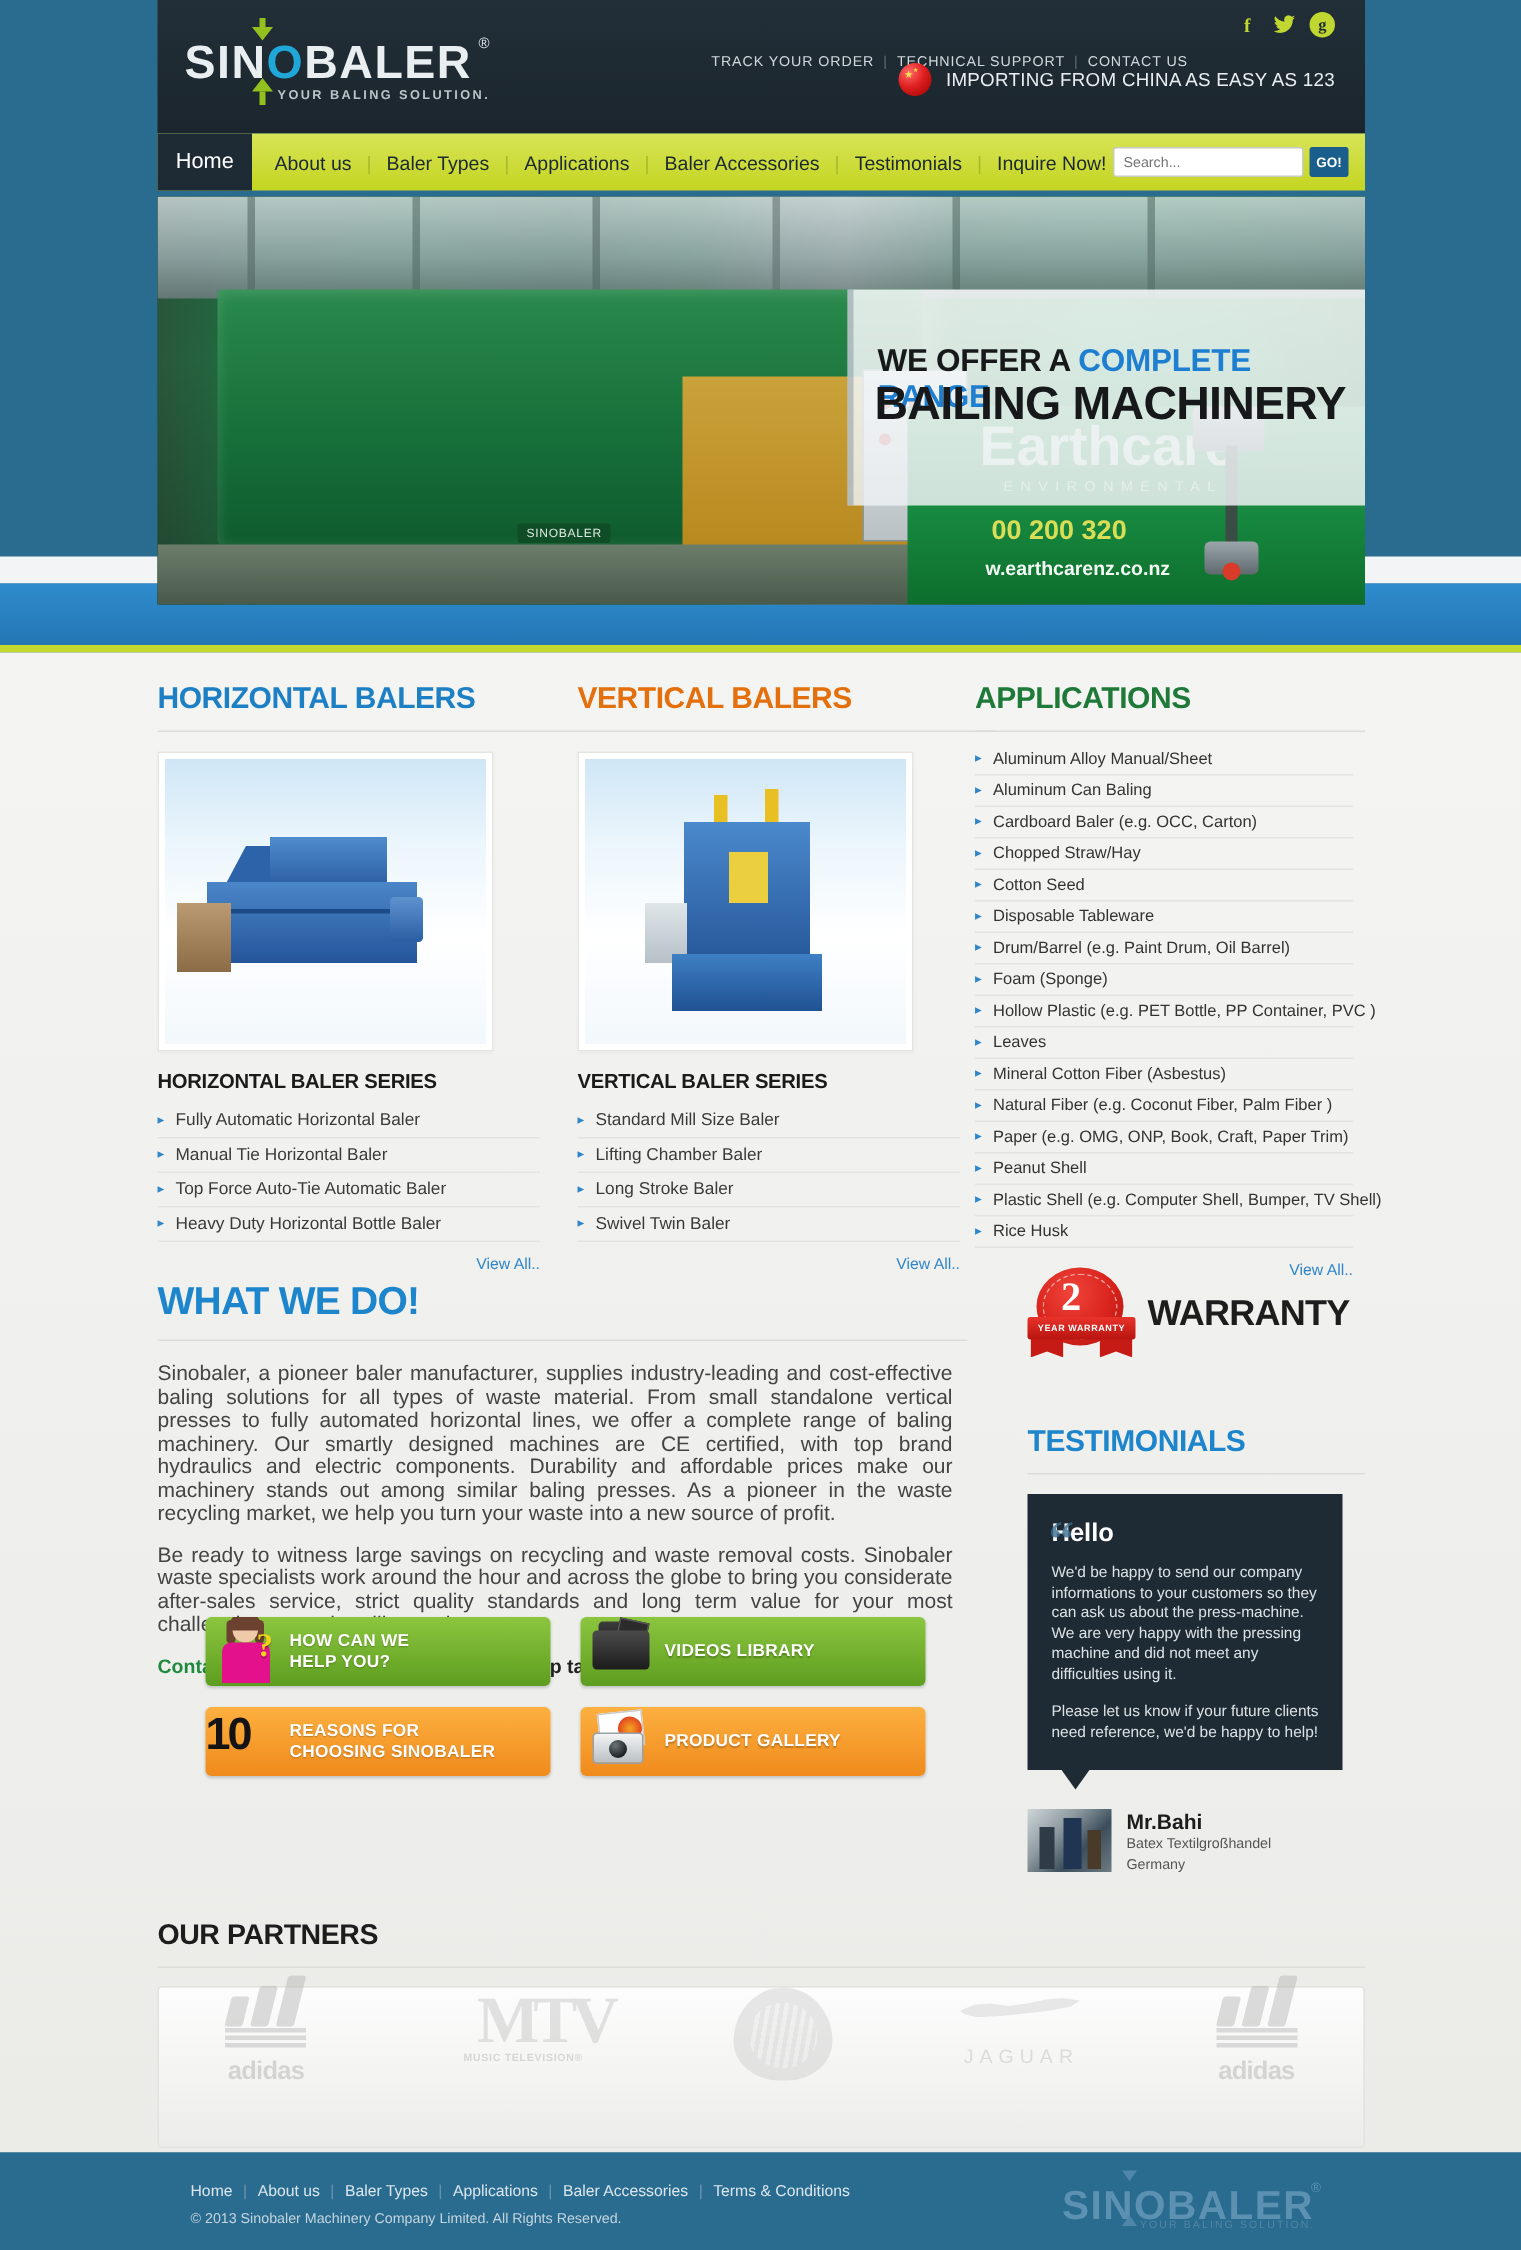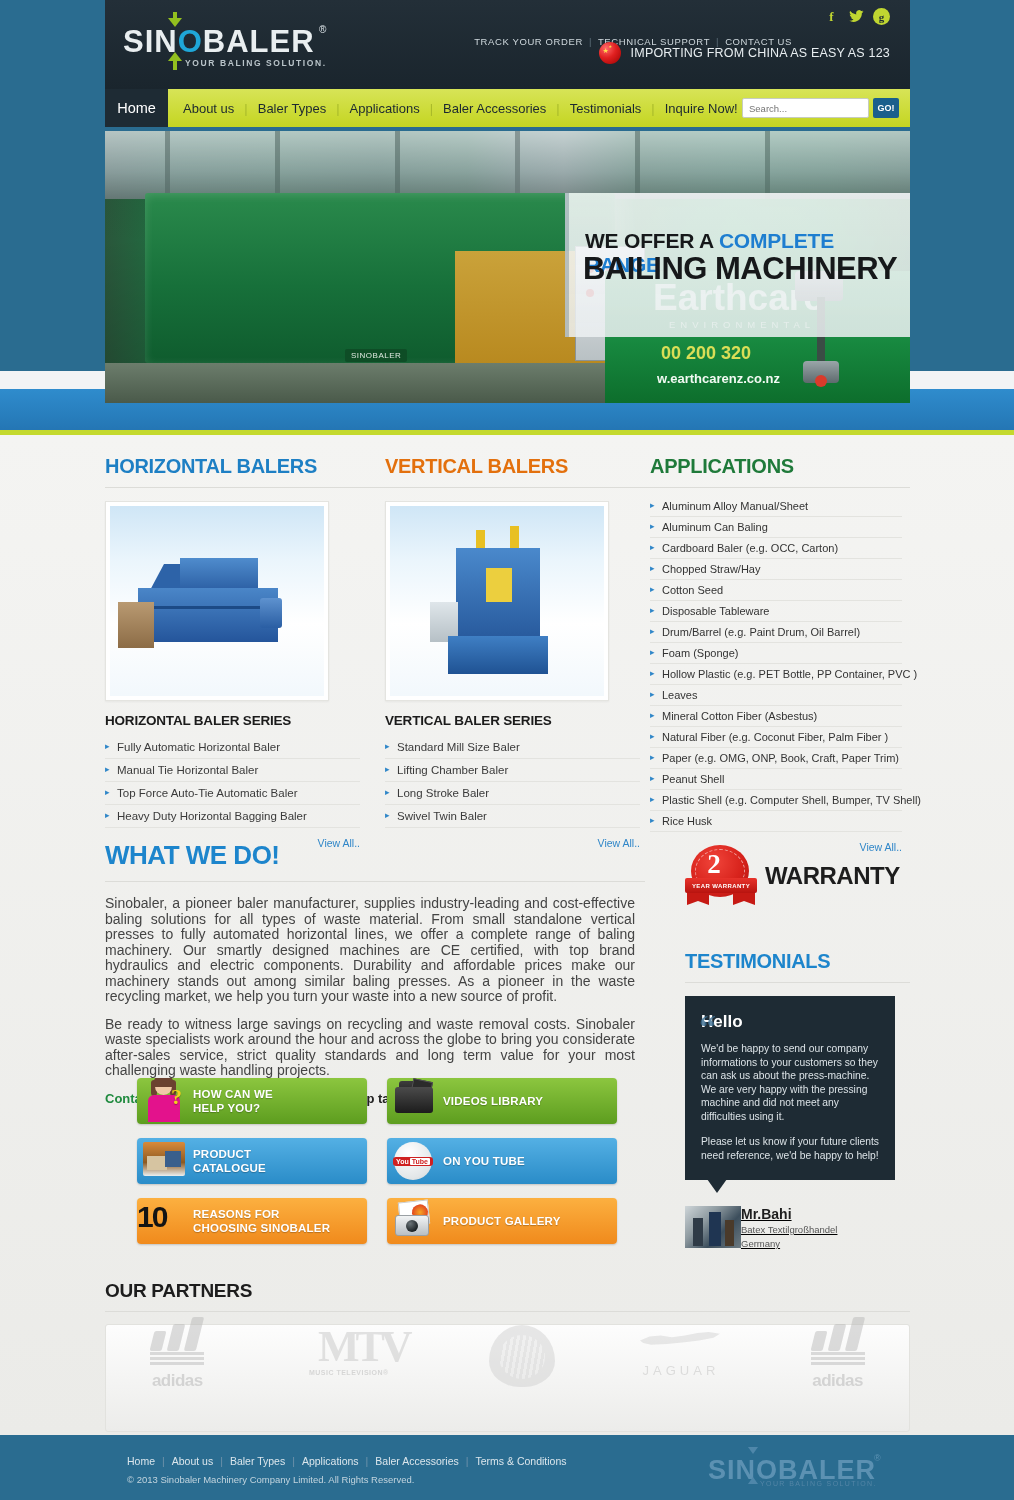--- a/index.html
+++ b/index.html
@@ -183,21 +183,21 @@
   ul.linklist li:before { content:"\25B8"; position:absolute; left:0; top:5px; color:#2f86c8; font-size:9px; }
   ul.applist { list-style:none; margin-top:8px; width:252px; }
   ul.applist li { position:relative; padding:4px 0 4px 12px; font-size:11px; color:#333;
     border-bottom:1px solid #e3e3df; white-space:nowrap; }
   ul.applist li:before { content:"\25B8"; position:absolute; left:0; top:4px; color:#2f86c8; font-size:9px; }
   .viewall { display:block; text-align:right; width:255px; margin-top:9px; font-size:10.5px;
     color:#2f86c8; text-decoration:none; }
   .viewall.app { width:252px; }
 
   
-  .wwd { position:absolute; left:0; top:405px; width:540px; }
+  .wwd { position:absolute; left:0; top:417px; width:540px; }
   .wwd h2 { font-size:26px; color:#1d85cc; font-weight:bold; letter-spacing:-0.5px; }
   .wwd .hrule { margin-top:10px; margin-bottom:14px; }
   .wwd p { font-size:14px; color:#444; line-height:15.5px; margin-bottom:12px; text-align:justify; width:530px; }
   .wwd .cta { font-size:13px; color:#222; font-weight:bold; margin-top:4px; }
   .wwd .cta a { color:#1f8a3e; text-decoration:none; }
 
   .btngrid { position:absolute; left:32px; top:643px; width:580px; }
   .brow { display:flex; gap:20px; margin-bottom:14px; }
   .abtn { width:230px; height:46px; border-radius:4px; position:relative; display:flex;
     align-items:center; cursor:pointer; box-shadow:0 1px 2px rgba(0,0,0,.18); overflow:hidden; }
@@ -265,21 +265,21 @@
 
   .testi-h { margin-top:38px; font-size:20px; font-weight:bold; color:#1d85cc; letter-spacing:-0.3px; }
   .testi-box { margin-top:13px; width:210px; background:#1e2b34; padding:16px 16px 18px 16px; position:relative; }
   .testi-box h3 { font-size:17px; color:#fff; font-weight:bold; margin-bottom:10px; position:relative; }
   .testi-box h3:before{ content:"\201C"; position:absolute; left:-2px; top:-4px; font-size:34px;
     color:#3c6f93; font-family:"Liberation Serif",serif; opacity:.8; }
   .testi-box p { font-size:10.3px; color:#dbe2e6; line-height:13.5px; }
   .testi-box p.second { margin-top:12px; }
   .testi-tail { position:absolute; left:22px; bottom:-13px; width:0;height:0;
     border-left:10px solid transparent; border-right:10px solid transparent; border-top:14px solid #1e2b34; }
-  .testi-author { margin-top:26px; display:flex; align-items:flex-start;text-decoration:underline; }
+  .testi-author { margin-top:26px; display:flex; gap:10px; align-items:flex-start; }
   .testi-avatar { width:56px; height:42px; flex:0 0 56px;
     background:linear-gradient(135deg,#cfd6d9 0%, #8f9ba1 35%, #3c4e5c 65%, #6e7b82 100%);
     position:relative; overflow:hidden; }
   .testi-avatar .v1{position:absolute;left:8px;top:12px;width:10px;height:28px;background:#2f3b47;}
   .testi-avatar .v2{position:absolute;left:24px;top:6px;width:12px;height:34px;background:#1f3552;}
   .testi-avatar .v3{position:absolute;left:40px;top:14px;width:9px;height:26px;background:#4a3a2a;}
   .testi-name { font-size:14px; font-weight:bold; color:#1d1d1d; }
   .testi-org { font-size:9.5px; color:#555; line-height:12px; margin-top:2px; }
 
   
@@ -455,21 +455,21 @@
             <div class="hb-strip"></div>
               <div class="hb-bale"></div>
               <div class="hb-mot"></div>
           </div>
         </div>
         <div class="sec-title">HORIZONTAL BALER SERIES</div>
         <ul class="linklist">
           <li>Fully Automatic Horizontal Baler</li>
           <li>Manual Tie Horizontal Baler</li>
           <li>Top Force Auto-Tie Automatic Baler</li>
-          <li>Heavy Duty Horizontal Bagging Baler</li>
+          <li>Heavy Duty Horizontal Bottle Baler</li>
         </ul>
         <a class="viewall" href="#">View All..</a>
       </div>
 
       <div class="col2">
         <div class="col-h orange">VERTICAL BALERS</div>
         <div class="hrule"></div>
         <div class="prodbox">
           <div class="prodimg">
             <div class="vb-post1"></div>
@@ -546,45 +546,20 @@
             <div class="ico-folder">
                 <div class="b2"></div>
                 <div class="f1"></div>
                 <div class="b1"></div>
               </div>
           </div>
           <div class="lbl">VIDEOS LIBRARY</div>
         </div>
       </div>
 
-      <div class="brow">
-        <div class="abtn blue">
-          <div class="ico">
-            <div class="ico-cat">
-                <div class="box"></div>
-                <div class="box2"></div>
-              </div>
-          </div>
-          <div class="lbl">
-            <span>PRODUCT</span><br>
-            <span>CATALOGUE</span>
-          </div>
-        </div>
-        <div class="abtn blue">
-          <div class="ico">
-            <div class="ico-yt">
-                <div class="box">
-                  <span class="you">You</span>
-                  <span class="tube">Tube</span>
-                </div>
-              </div>
-          </div>
-          <div class="lbl">ON YOU TUBE</div>
-        </div>
-      </div>
 
       <div class="brow">
         <div class="abtn orange">
           <div class="ico">
             <div class="ico-ten">10</div>
           </div>
           <div class="lbl">
             <span>REASONS FOR</span><br>
             <span>CHOOSING SINOBALER</span>
           </div>

